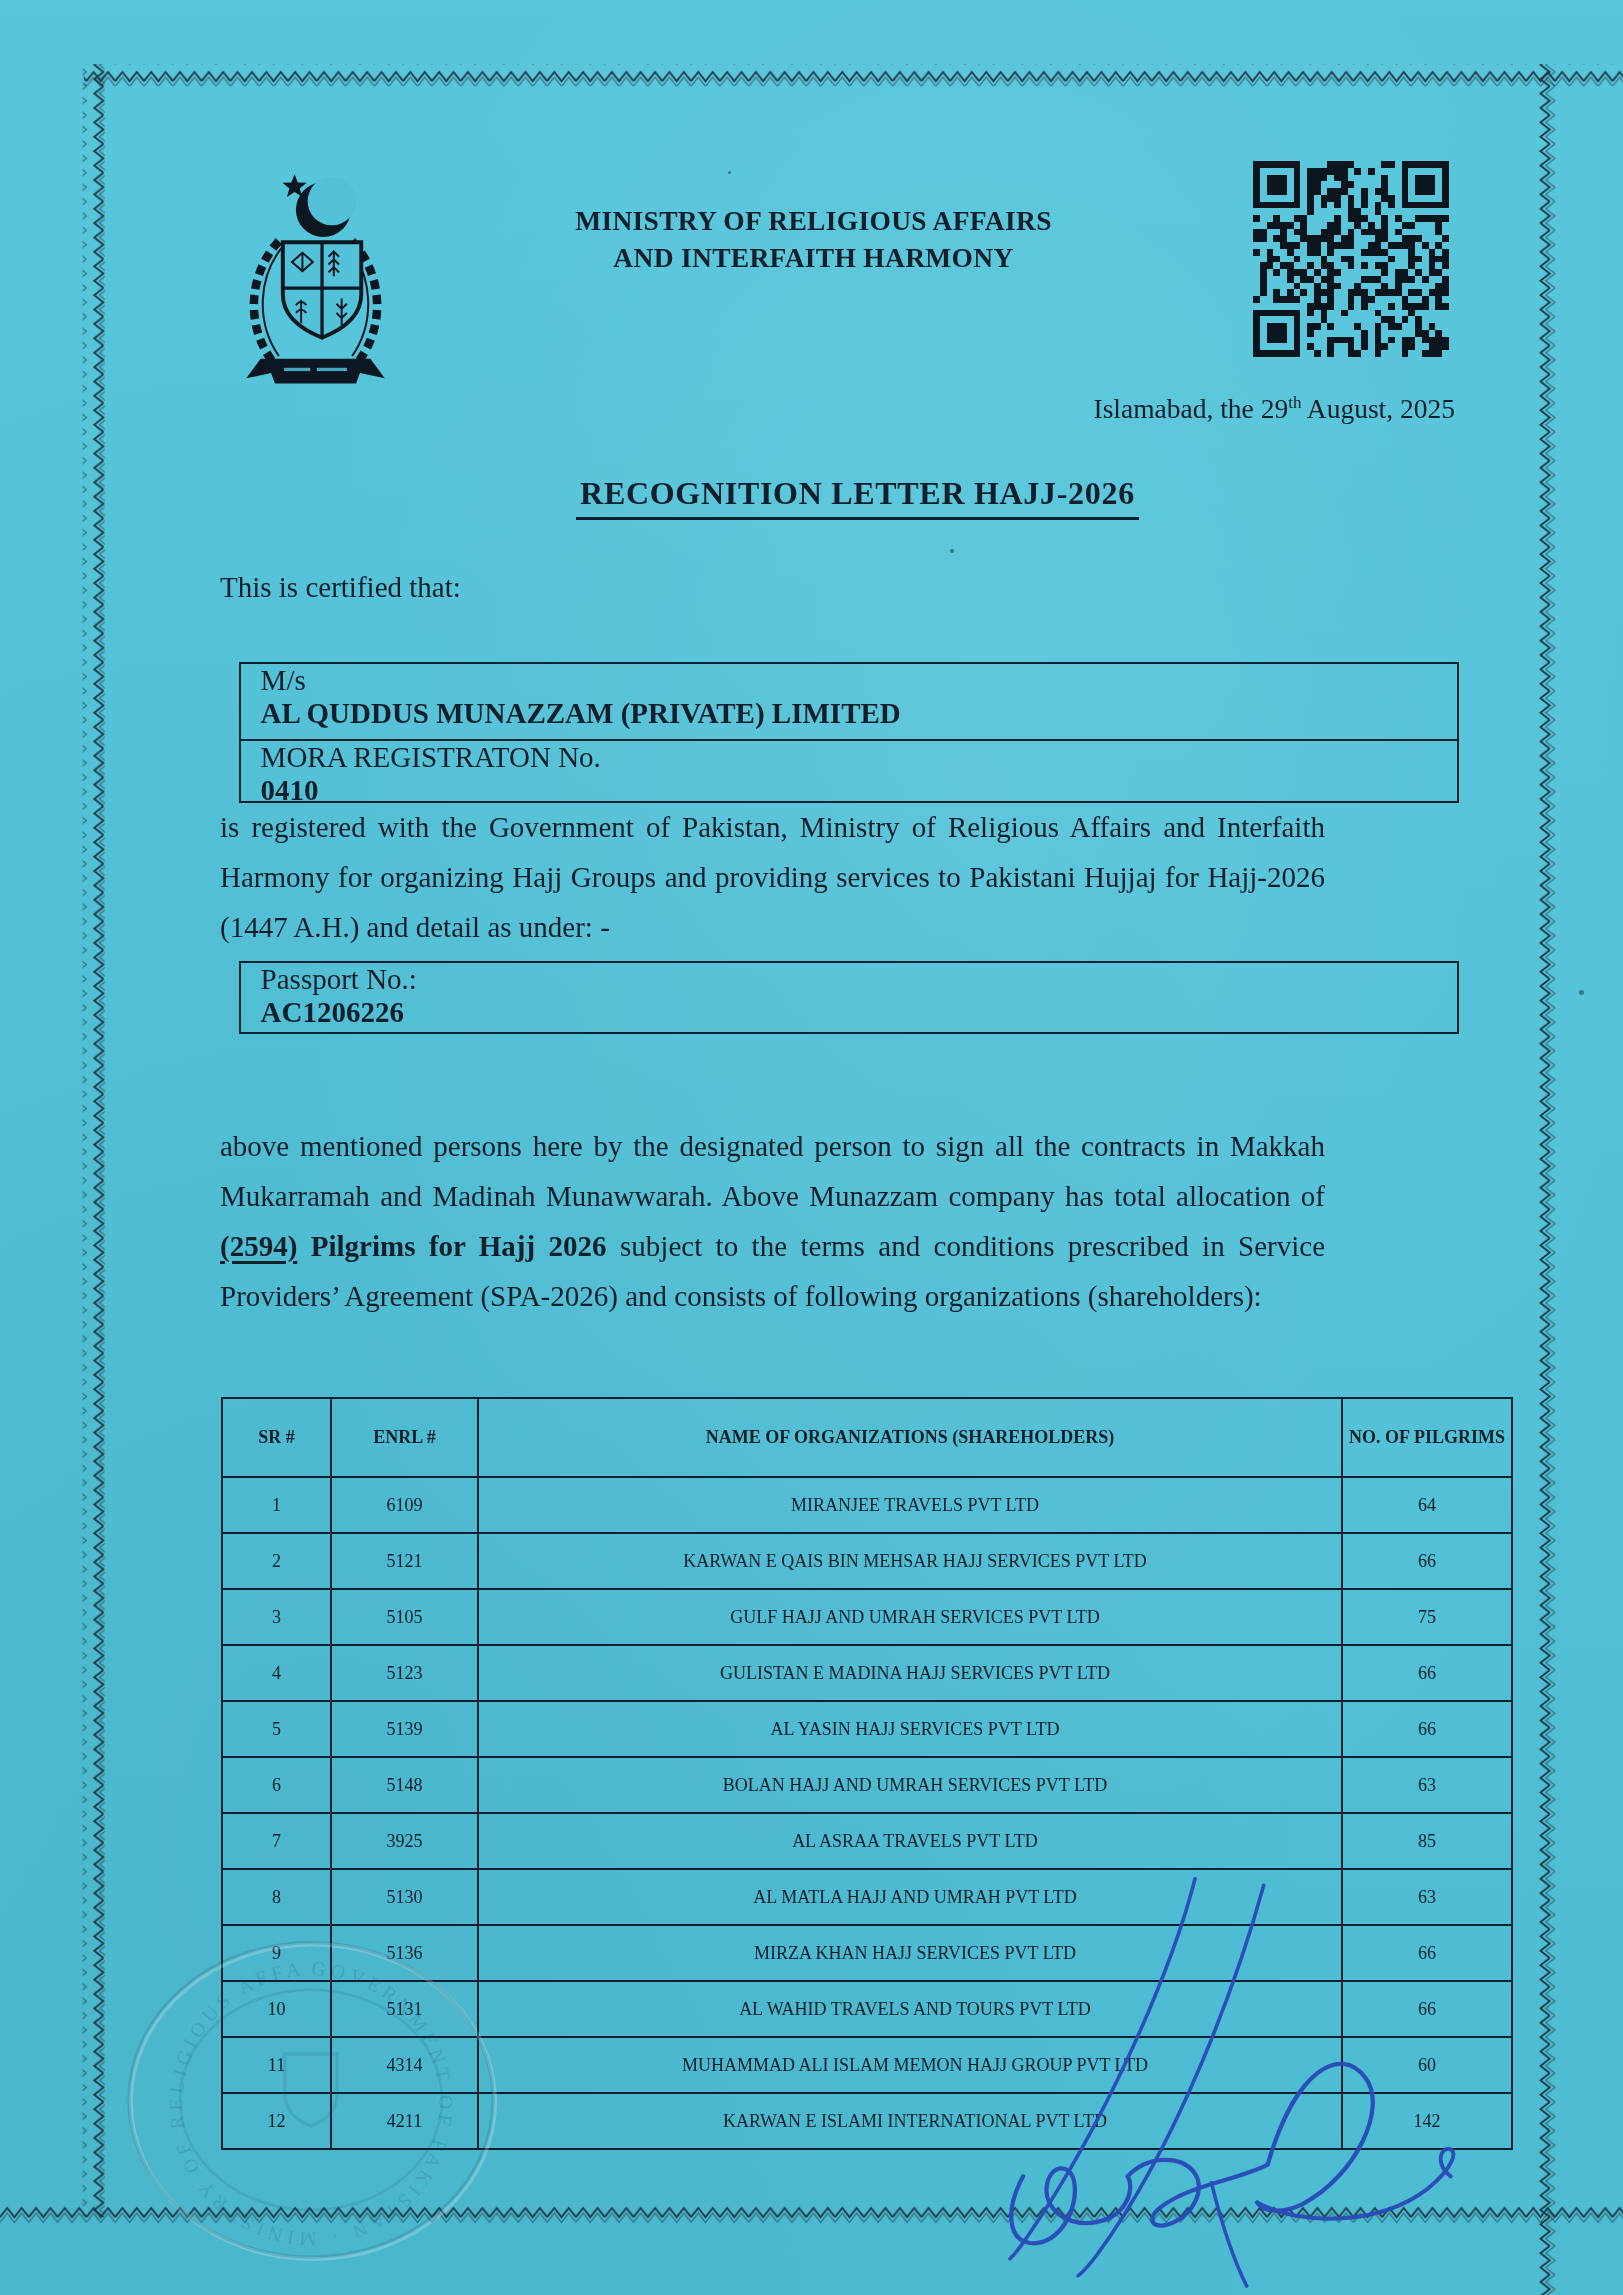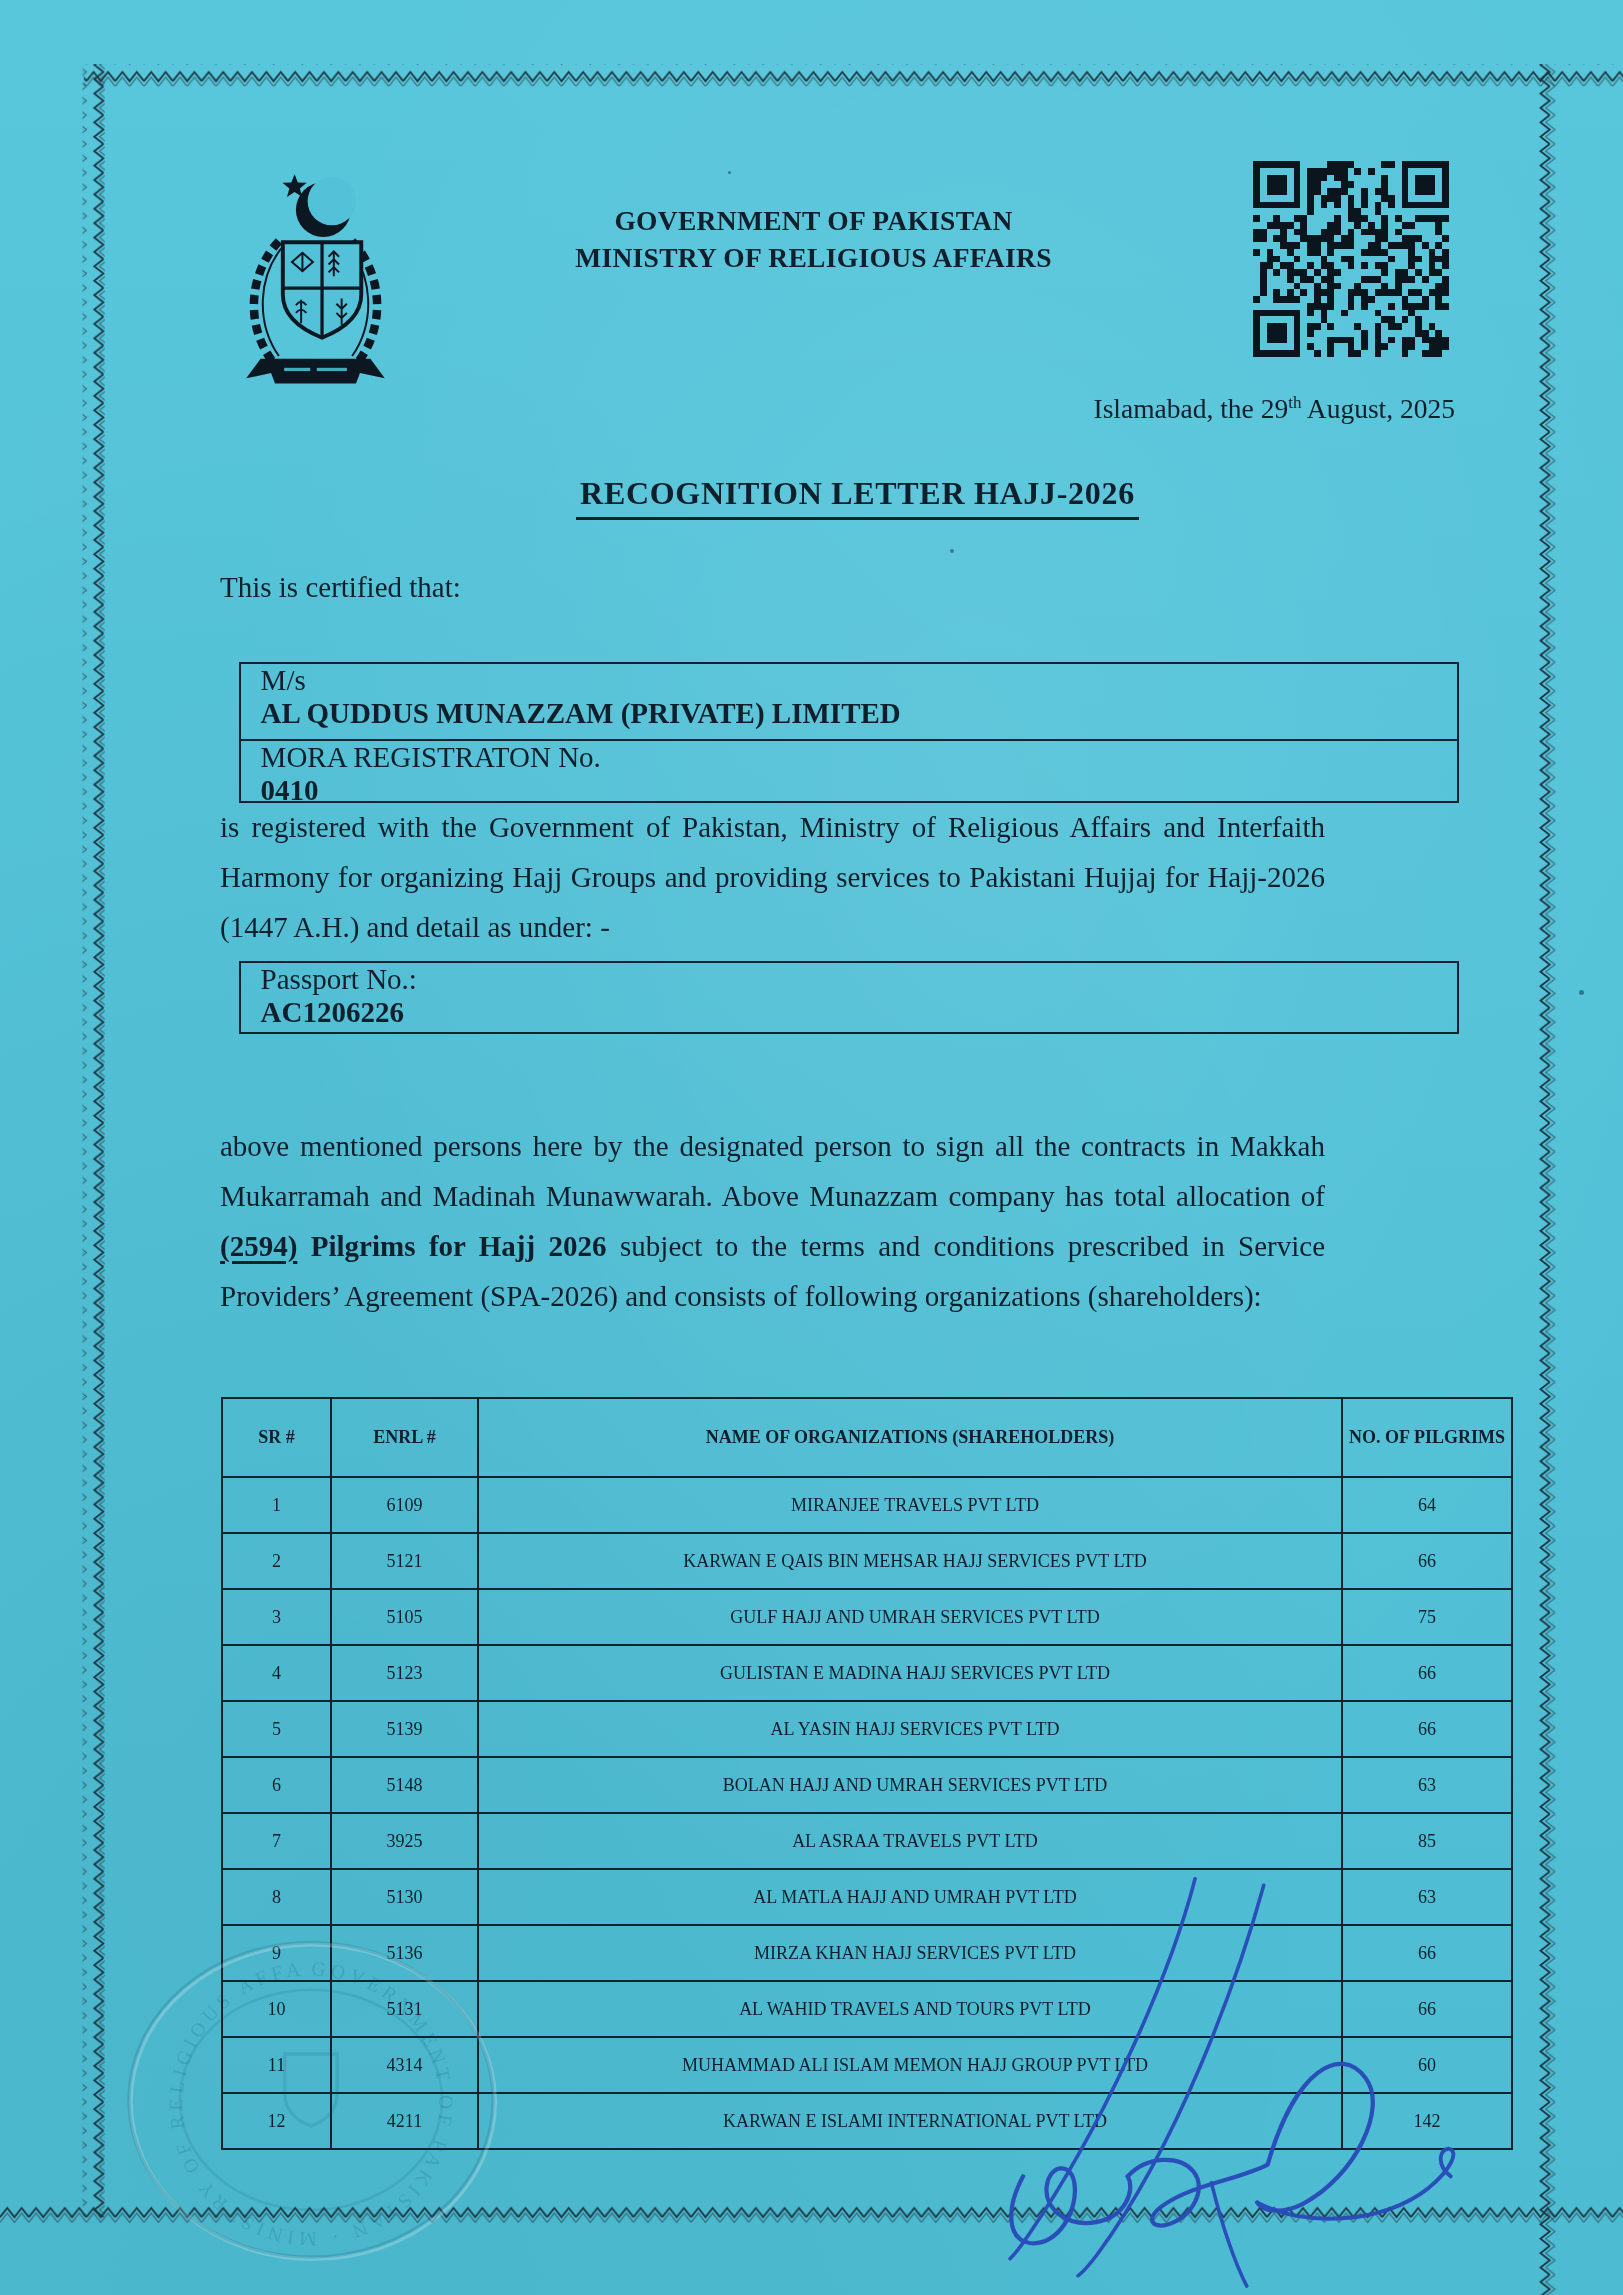--- a/index.html
+++ b/index.html
@@ -94,22 +94,22 @@
       <path d="M118 206 v36 M110 214 q8 -10 16 0 M110 226 q8 -10 16 0"></path>
       <path d="M180 204 v40 M172 212 l8 8 8 -8 M172 226 l8 8 8 -8"></path>
     </g>
 
     <path d="M56 296 L224 296 L246 326 L208 318 L202 334 L78 334 L72 318 L34 326 Z" fill="#0c1722"></path>
     <rect x="92" y="310" width="40" height="5" fill="#53c2d8" opacity=".85"></rect>
     <rect x="142" y="310" width="46" height="5" fill="#53c2d8" opacity=".85"></rect>
   </svg>
 
   <div class="abs header-block">
-    <div>GOVERNMENT OF PAKISTAN</div>
     <div>MINISTRY OF RELIGIOUS AFFAIRS</div>
+    <div>AND INTERFAITH HARMONY</div>
   </div>
 
   <svg id="qr" class="abs" style="left:1253px;top:161px;shape-rendering:crispEdges;" width="196" height="196" viewBox="0 0 29 29">
       <g fill="#0b151e">
         <rect x="0" y="0" width="1" height="1"></rect>
         <rect x="1" y="0" width="1" height="1"></rect>
         <rect x="2" y="0" width="1" height="1"></rect>
         <rect x="3" y="0" width="1" height="1"></rect>
         <rect x="4" y="0" width="1" height="1"></rect>
         <rect x="5" y="0" width="1" height="1"></rect>

